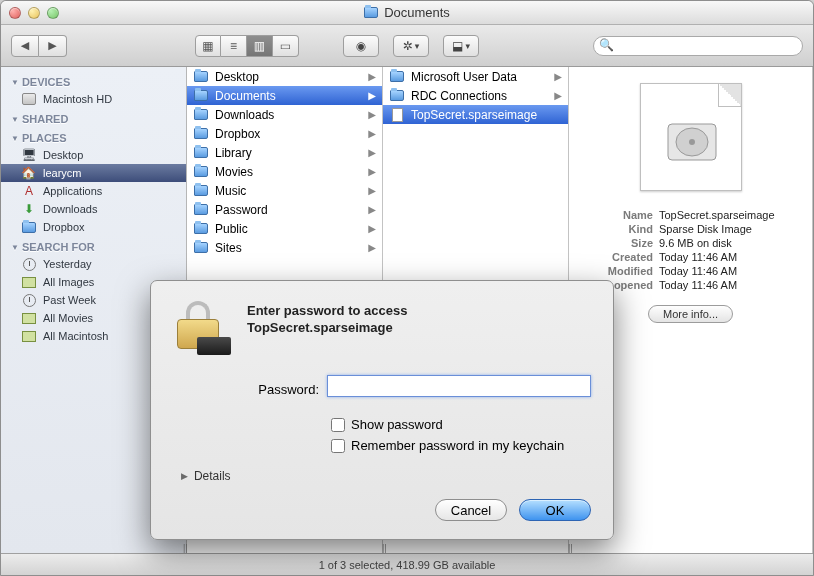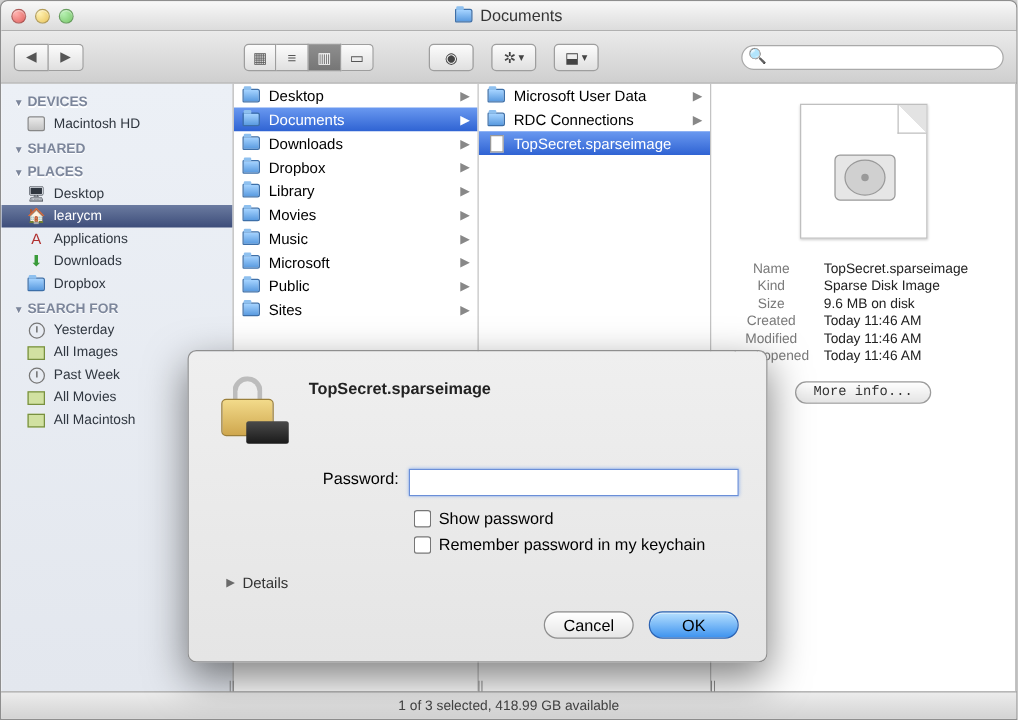--- a/index.html
+++ b/index.html
@@ -48,40 +48,40 @@
 .row.sel { background: linear-gradient(#6a99f0,#2f63d3); color: #fff; }
 .row .arrow { margin-left: auto; color: #888; font-size: 10px; }
 .row.sel .arrow { color: #fff; }
 .row .ic { width: 16px; height: 16px; display: inline-flex; align-items: center; justify-content: center; }
 
 .preview-title { color: #7a7a7a; font-size: 11px; margin-bottom: 8px; }
 .preview-thumb { width: 102px; height: 108px; margin: 8px auto 18px; background: #fff; border: 1px solid #bfbfbf; position: relative; box-shadow: 0 1px 2px rgba(0,0,0,0.2); }
 .preview-thumb::after { content: ""; position: absolute; top: 0; right: 0; width: 22px; height: 22px; background: linear-gradient(225deg,#e3e3e3 50%, transparent 50%); border-bottom: 1px solid #bfbfbf; border-left: 1px solid #bfbfbf; }
 .preview-thumb .disk { position: absolute; top: 34px; left: 23px; width: 56px; height: 48px; }
 .meta { font-size: 11px; display: grid; grid-template-columns: 72px 1fr; row-gap: 2px; column-gap: 6px; }
-.meta .k { text-align: center; color: #7a7a7a; font-weight: normal; }
+.meta .k { text-align: right; color: #7a7a7a; font-weight: bold; }
 .meta .v { color: #222; }
-.more-btn { display: block; margin: 14px auto 0; padding: 2px 14px; font-size: 11px; border-radius: 12px; border: 1px solid #9c9c9c; background: linear-gradient(#fefefe,#e4e4e4); color: #333; font-family: Liberation Mono, monospace; }
+.more-btn { display: block; margin: 14px auto 0; padding: 2px 14px; font-size: 11px; border-radius: 12px; border: 1px solid #9c9c9c; background: linear-gradient(#fefefe,#e4e4e4); color: #333; }
 
 .statusbar { height: 22px; background: linear-gradient(#ececec,#d3d3d3); border-top: 1px solid #a0a0a0; font-size: 11px; color: #444; display: flex; align-items: center; justify-content: center; }
 .splitters { position:absolute; bottom:23px; left:183px; color:#888; font-size:9px; }
 .split2 { left: 382px; }
 .split3 { left: 568px; }
 
 
 .overlay { position: absolute; left: 0; top: 0; width: 100%; height: 100%; pointer-events: none; }
 .dialog { position: absolute; left: 150px; top: 280px; width: 464px; background: linear-gradient(#efefef,#e5e5e5); border: 1px solid #8f8f8f; border-radius: 7px; box-shadow: 0 12px 32px rgba(0,0,0,0.5); padding: 20px 22px 18px; pointer-events: all; }
 .dlg-top { display: flex; gap: 20px; }
 .lock-icon { width: 54px; height: 54px; flex-shrink: 0; position: relative; }
 .lock-body { position: absolute; bottom: 6px; left: 4px; width: 42px; height: 30px; background: linear-gradient(#f2da8a,#cfa74e); border: 1px solid #9b7f3a; border-radius: 4px; }
 .lock-shackle { position: absolute; top: 0; left: 13px; width: 24px; height: 28px; border: 4px solid #bcbcbc; border-bottom: none; border-radius: 12px 12px 0 0; }
 .lock-key { position: absolute; bottom: 0; left: 24px; width: 34px; height: 18px; background: linear-gradient(#4a4a4a,#1a1a1a); border-radius: 2px; }
 .dlg-msg { font-size: 13px; font-weight: bold; color: #222; line-height: 1.3; padding-top: 2px; }
 .dlg-form { margin: 20px 0 8px 76px; font-size: 13px; }
-.form-row { display: flex; align-items: flex-start; gap: 8px; margin-bottom: 10px; }
+.form-row { display: flex; align-items: flex-end; gap: 8px; margin-bottom: 20px; }
 .form-row label.lbl { width: 70px; text-align: right; }
 .pwd-input { flex: 1; height: 22px; border: 1px solid #6a8fd8; box-shadow: 0 0 3px #8eb0ec; padding: 2px 4px; font-size: 13px; }
 .check-row { margin-left: 82px; display: flex; align-items: center; gap: 6px; margin-bottom: 6px; font-size: 13px; }
 .check-row input { width: 14px; height: 14px; }
 .details { margin: 16px 0 0 8px; font-size: 12px; color: #333; display: flex; align-items: center; gap: 6px; }
 .details .tri { font-size: 9px; color: #6a6a6a; }
 .dlg-btns { display: flex; justify-content: flex-end; gap: 12px; margin-top: 16px; }
 .btn { min-width: 72px; height: 22px; border-radius: 11px; border: 1px solid #8e8e8e; font-size: 13px; cursor: default; }
 .btn.default { background: linear-gradient(#b6e0ff,#3e93ef); border-color: #2d64b3; color: #000; box-shadow: inset 0 1px 0 rgba(255,255,255,0.5); }
 .btn.plain { background: linear-gradient(#fff,#e6e6e6); }
@@ -260,21 +260,21 @@
             <span class="ic">
               <span class="folder-ic"></span>
             </span>
             <span>Music</span>
             <span class="arrow">▶</span>
           </div>
           <div class="row">
             <span class="ic">
               <span class="folder-ic"></span>
             </span>
-            <span>Microsoft</span>
+            <span>Password</span>
             <span class="arrow">▶</span>
           </div>
           <div class="row">
             <span class="ic">
               <span class="folder-ic"></span>
             </span>
             <span>Public</span>
             <span class="arrow">▶</span>
           </div>
           <div class="row">
@@ -345,20 +345,21 @@
 
 <div class="overlay">
   <div class="dialog">
     <div class="dlg-top">
       <div class="lock-icon">
         <div class="lock-shackle"></div>
         <div class="lock-body"></div>
         <div class="lock-key"></div>
       </div>
       <div class="dlg-msg">
+        <div>Enter password to access</div>
         <div>TopSecret.sparseimage</div>
       </div>
     </div>
     <div class="dlg-form">
       <div class="form-row">
         <label class="lbl">Password:</label>
         <input class="pwd-input" type="password" style="">
       </div>
       <div class="check-row">
         <input type="checkbox" style="">

